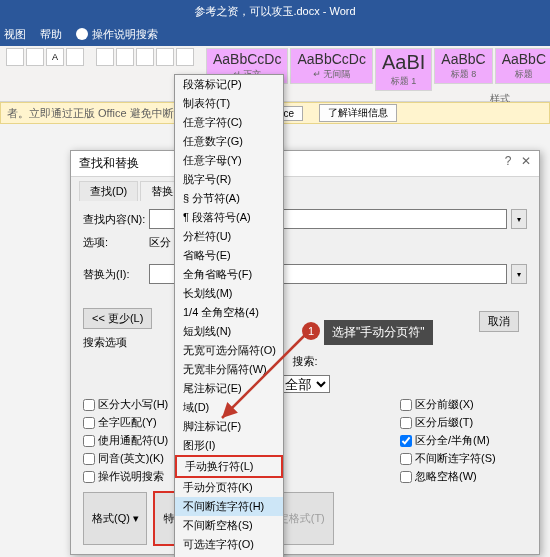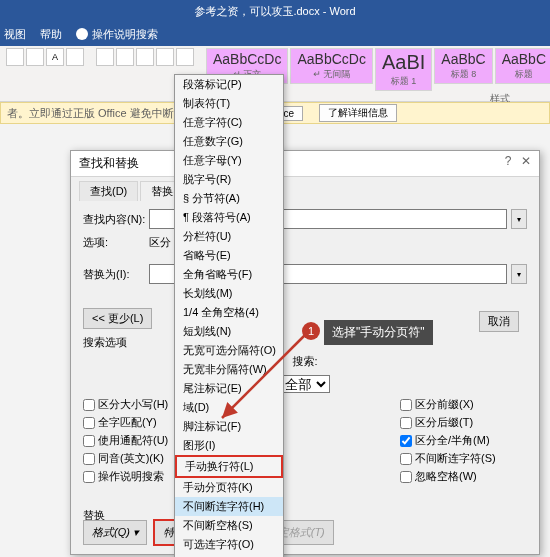--- a/index.html
+++ b/index.html
@@ -38,21 +38,21 @@
 .dd { width: 16px; height: 20px; border: 1px solid #ababab; background: #e8e8e8; display: inline-flex; align-items: center; justify-content: center; font-size: 8px; }
 
 .less-btn { border: 1px solid #ababab; padding: 2px 8px; background: #e1e1e1; font-size: 11px; text-align: center; }
 .sect-title { font-size: 11px; margin: 6px 0 2px; }
 .chk-grid { display: flex; }
 .chk-col { flex: 1; display: flex; flex-direction: column; gap: 3px; }
 .chk { display: flex; align-items: center; gap: 3px; font-size: 11px; }
 .chk input { width: 12px; height: 12px; }
 
 .bottom-row { position: absolute; bottom: 8px; left: 12px; display: flex; align-items: center; gap: 6px; }
-.btn-dd { border: 1px solid #ababab; padding: 4px 8px; background: #e1e1e1; font-size: 11px; display: inline-flex; align-items: center; gap: 3px; font-style: italic; }
+.btn-dd { border: 1px solid #ababab; padding: 18px 8px; background: #e1e1e1; font-size: 11px; display: inline-flex; align-items: center; gap: 3px; }
 .btn-dd.hl { border: 2px solid #d93025; }
 .btn-dd.disabled { color: #9e9e9e; }
 
 
 .spec-menu { position: absolute; left: 174px; top: 74px; width: 110px; background: #f4f4f4; border: 1px solid #969696; box-shadow: 2px 2px 6px rgba(0,0,0,.25); z-index: 50; font-size: 11px; }
 .spec-menu div { padding: 2px 8px; white-space: nowrap; }
 .spec-menu div.hl-red { border: 2px solid #d93025; }
 .spec-menu div.hover { background: #cde6f7; }
 
 

